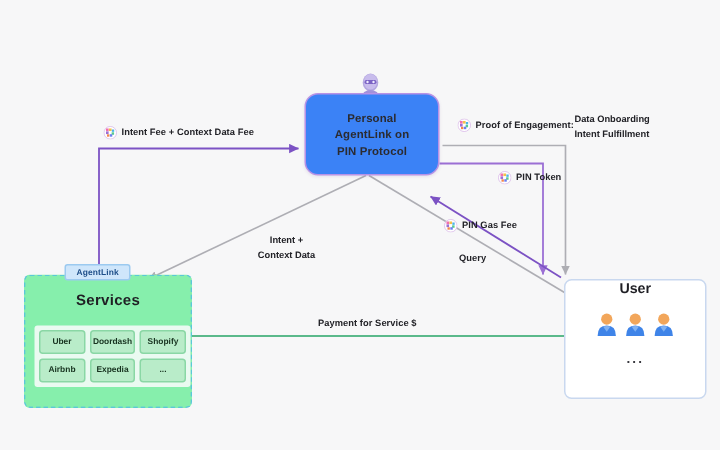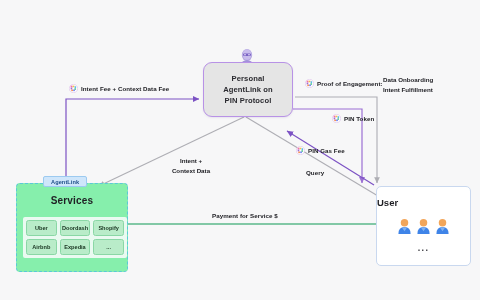--- a/index.html
+++ b/index.html
@@ -8,21 +8,21 @@
     background:#f7f7f8;
     font-family:"Liberation Sans", sans-serif;
     overflow:hidden;
   }
   #canvas{position:relative;width:480px;height:300px;}
   svg#wires{position:absolute;inset:0;width:480px;height:300px;}
 
   
   .pin-node{
     position:absolute;left:203px;top:62px;width:88px;height:53px;
-    background:#e5e5e5;border:1px solid #b892e6;border-radius:9px;
+    background:#3b82f6;border:1px solid #b892e6;border-radius:9px;
     display:flex;flex-direction:column;align-items:center;justify-content:center;
     box-shadow:0 1px 2px rgba(90,60,140,.10);
   }
   .pin-node .line{
     font-size:7.6px;font-weight:bold;color:#2b2b30;line-height:11px;letter-spacing:.1px;
   }
   .bot-avatar{
     position:absolute;left:237px;top:47px;width:20px;height:20px;
   }
 
@@ -51,21 +51,21 @@
     padding:1.5px 7px;font-size:5.6px;font-weight:bold;color:#20508a;
     letter-spacing:.1px;
   }
 
   
   .user-box{
     position:absolute;left:376px;top:186px;width:93px;height:78px;
     background:#ffffff;border:1px solid #c9d8ef;border-radius:5px;
   }
   .user-title{
-    font-size:9.5px;font-weight:bold;color:#1f1f24;margin-top:10px;
+    text-align:center;font-size:9.5px;font-weight:bold;color:#1f1f24;
   }
   .user-avatars{
     display:flex;justify-content:center;gap:4px;margin-top:10px;
   }
   .user-dots{
     text-align:center;font-size:9px;font-weight:bold;color:#3a3a40;
     letter-spacing:1.4px;margin-top:4px;
   }
 
   

